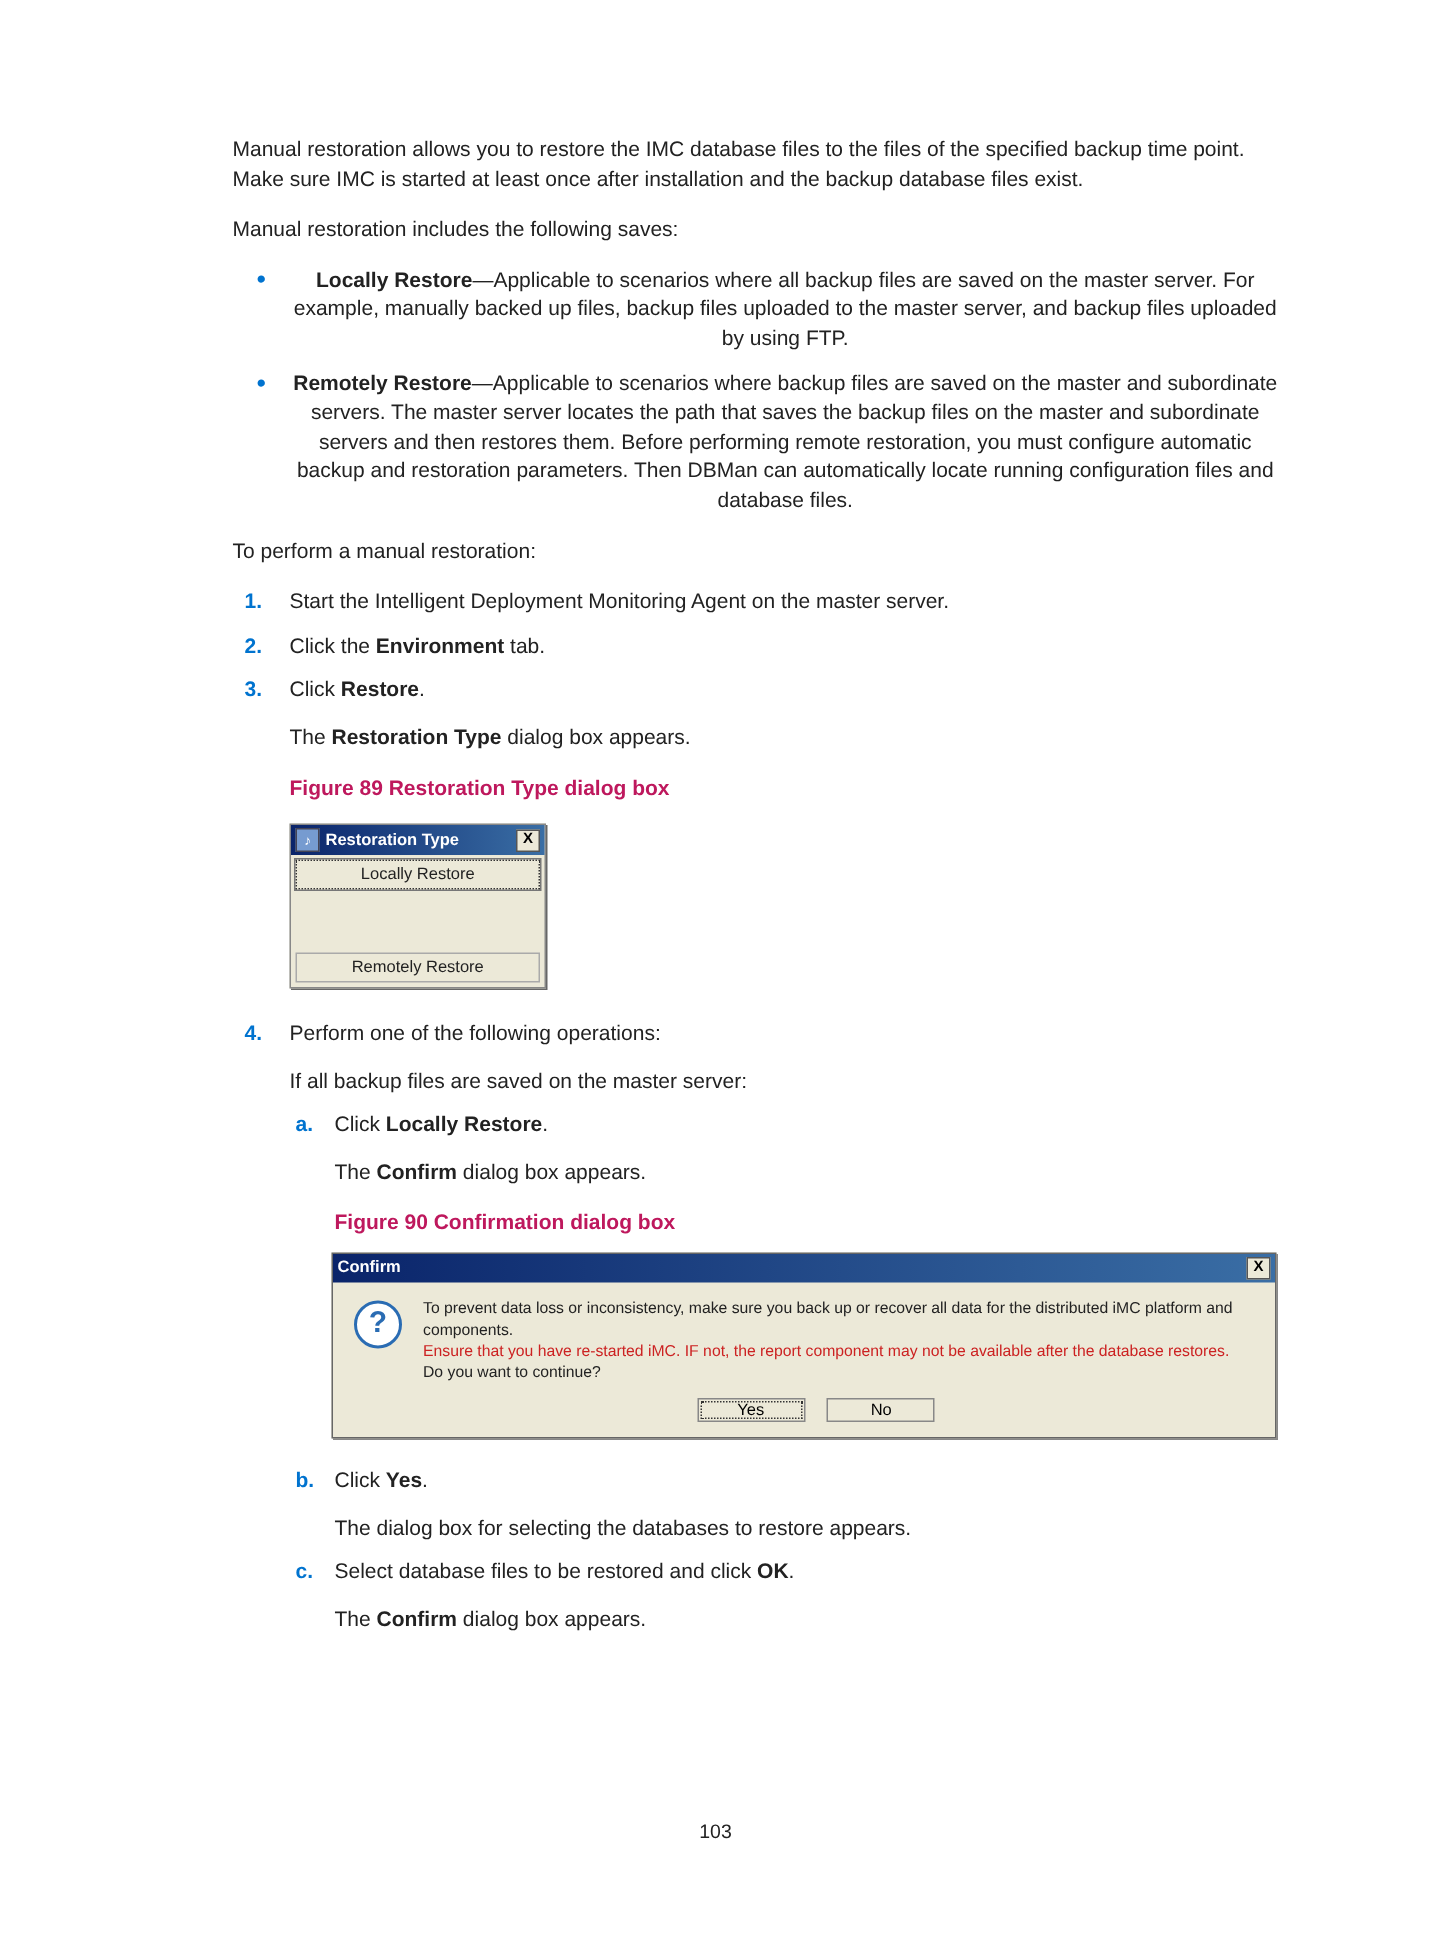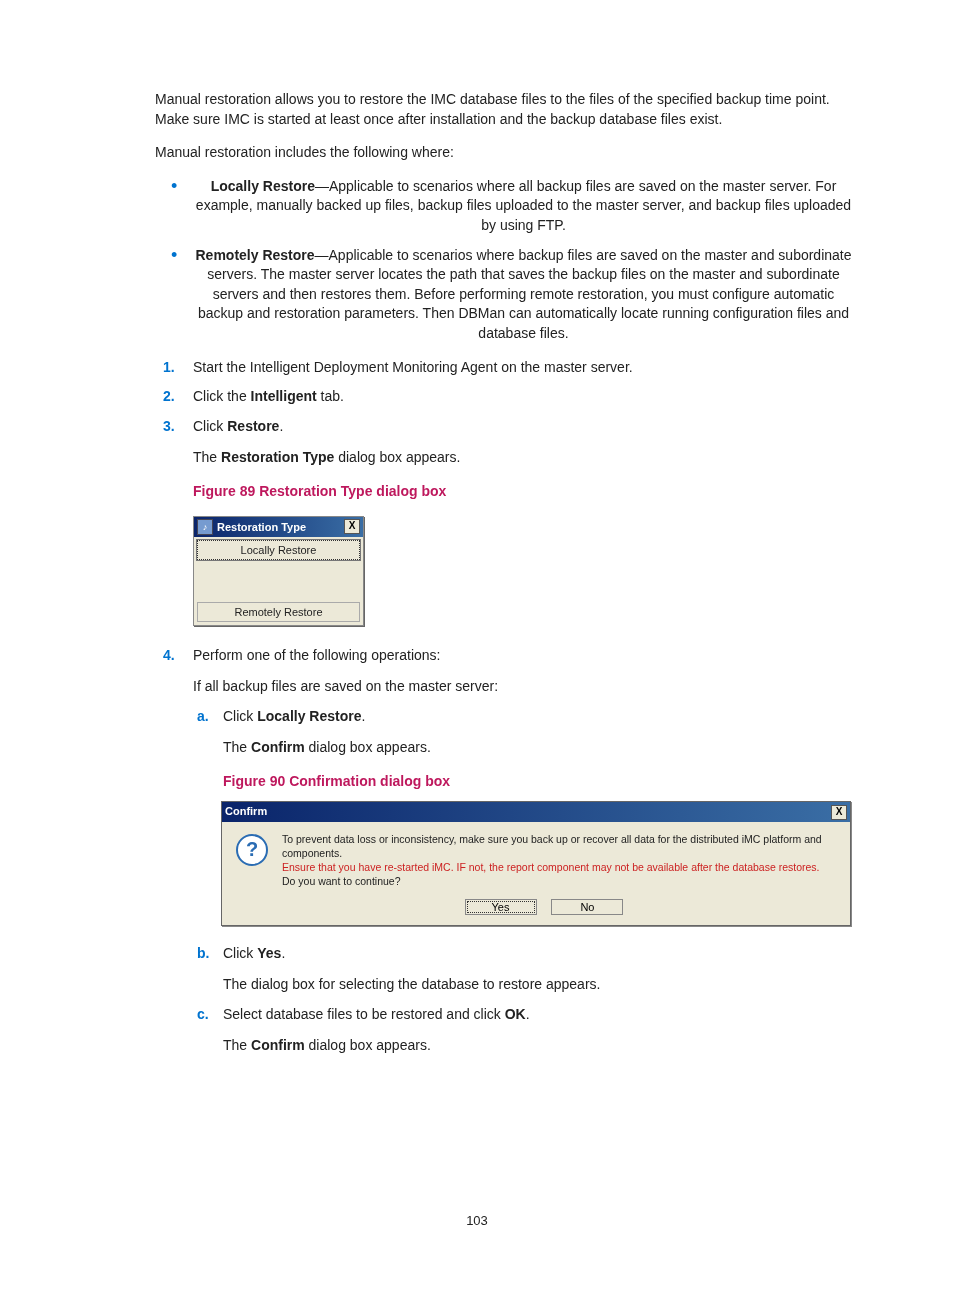--- a/index.html
+++ b/index.html
@@ -221,40 +221,41 @@
     outline: 1px dotted #333;
     outline-offset: -3px;
   }
 </style>
 </head>
 <body>
 
 <div class="page">
 
   <p>Manual restoration allows you to restore the IMC database files to the files of the specified backup time point. Make sure IMC is started at least once after installation and the backup database files exist.</p>
-  <p>Manual restoration includes the following where:</p>
+  <p>Manual restoration includes the following saves:</p>
 
   <ul class="bullet-list">
     <li>
       <span class="bold">Locally Restore</span><span>—Applicable to scenarios where all backup files are saved on the master server. For example, manually backed up files, backup files uploaded to the master server, and backup files uploaded by using FTP.</span>
     </li>
     <li>
       <span class="bold">Remotely Restore</span><span>—Applicable to scenarios where backup files are saved on the master and subordinate servers. The master server locates the path that saves the backup files on the master and subordinate servers and then restores them. Before performing remote restoration, you must configure automatic backup and restoration parameters. Then DBMan can automatically locate running configuration files and database files.</span>
     </li>
   </ul>
 
+  <p>To perform a manual restoration:</p>
 
   <ol class="num-list">
     <li>
       <span class="num">1.</span>
       <span>Start the Intelligent Deployment Monitoring Agent on the master server.</span>
     </li>
     <li>
       <span class="num">2.</span>
-      <span>Click the </span><span class="bold">Intelligent</span><span> tab.</span>
+      <span>Click the </span><span class="bold">Environment</span><span> tab.</span>
     </li>
     <li>
       <span class="num">3.</span>
       <span>Click </span><span class="bold">Restore</span><span>.</span>
       <div class="sub-indent">
         <span>The </span><span class="bold">Restoration Type</span><span> dialog box appears.</span>
       </div>
 
       <div class="figure-caption">Figure 89 Restoration Type dialog box</div>
     </li>
@@ -305,21 +306,21 @@
             <div class="fig90-buttons">
               <button class="primary">Yes</button>
               <button>No</button>
             </div>
           </div>
         </li>
 
         <li>
           <span class="letter">b.</span>
           <span>Click </span><span class="bold">Yes</span><span>.</span>
-          <div class="sub-indent">The dialog box for selecting the database to restore appears.</div>
+          <div class="sub-indent">The dialog box for selecting the databases to restore appears.</div>
         </li>
 
         <li>
           <span class="letter">c.</span>
           <span>Select database files to be restored and click </span><span class="bold">OK</span><span>.</span>
           <div class="sub-indent">
             <span>The </span><span class="bold">Confirm</span><span> dialog box appears.</span>
           </div>
         </li>
       </ul>

